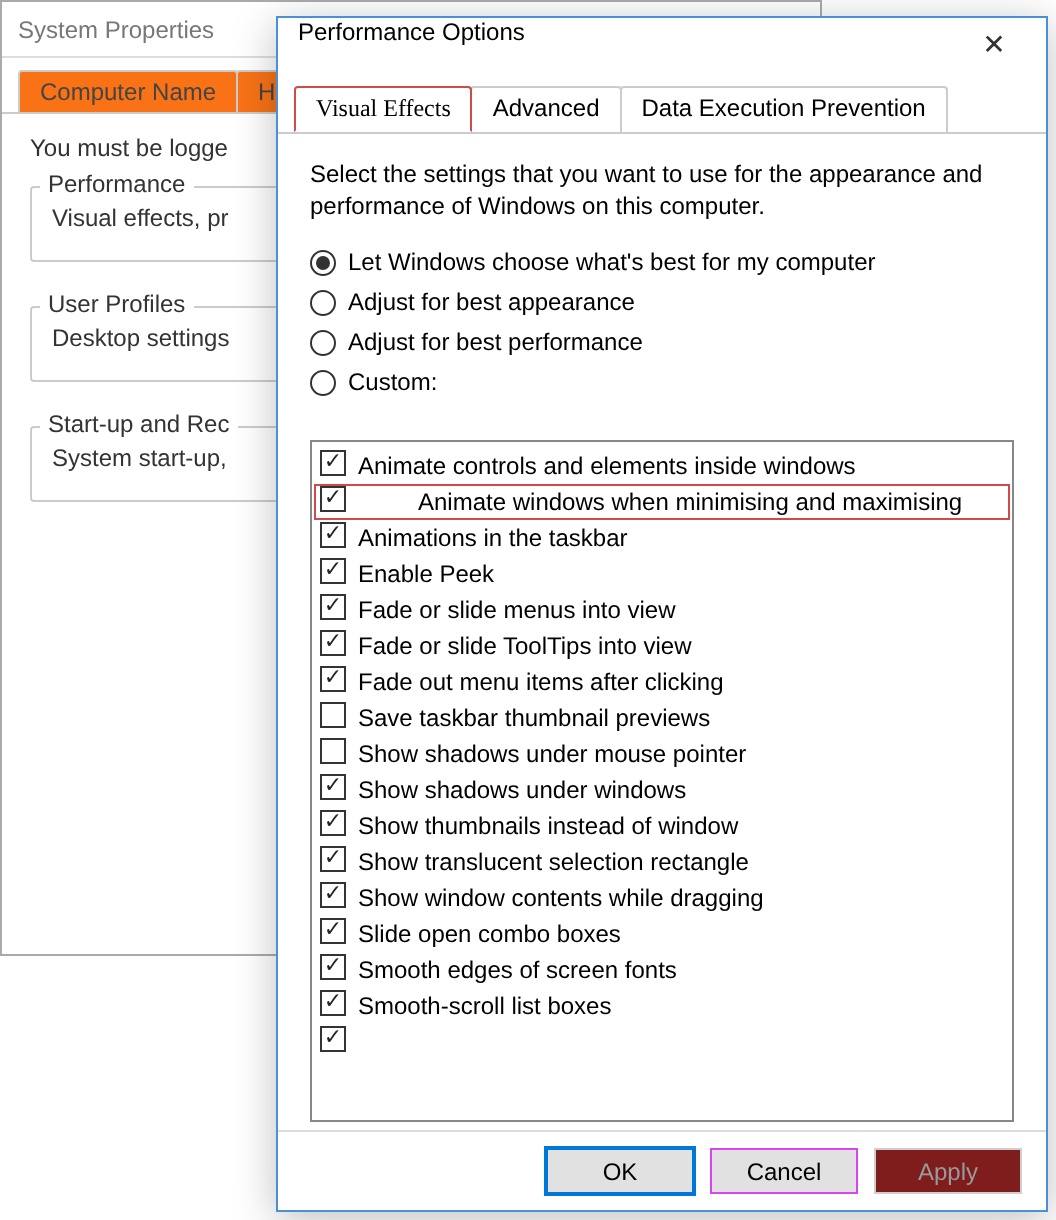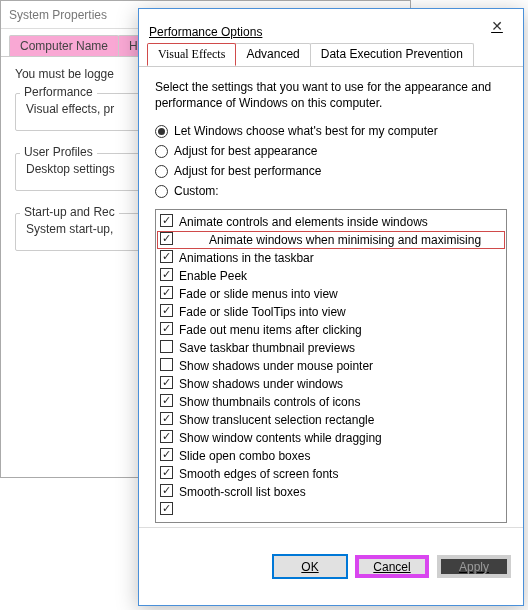--- a/index.html
+++ b/index.html
@@ -30,21 +30,21 @@
   }
   .sysprops .tabs {
     display: flex;
     padding: 6px 8px 0 8px;
     gap: 0;
     border-bottom: 1px solid #ccc;
   }
   .sysprops .tab {
     border: 1px solid #ccc;
     border-bottom: none;
-    background: #f9a8d4;
+    background: #f97316;
     padding: 3px 10px;
     font-size: 12px;
     color: #444;
     margin-right: -1px;
     border-radius: 2px 2px 0 0;
   }
   .sysprops .body {
     padding: 10px 14px;
     color: #333;
     font-size: 12px;
@@ -72,24 +72,23 @@
     top: 8px; left: 138px;
     width: 386px; height: 598px;
     border: 1px solid #4a90d9;
     background: #fff;
     box-shadow: 0 4px 20px rgba(0,0,0,0.25);
     display: flex;
     flex-direction: column;
   }
   .perf .titlebar {
     height: 30px;
-    display: flex; align-items: flex-end;
+    display: flex; align-items: flex-start;
     padding: 0 6px 0 10px;
     font-size: 12px;
-    text-decoration: underline;
   }
   .perf .titlebar .title { flex: 1; }
   .perf .closebtn {
     width: 40px; height: 26px;
     display: flex; align-items: center; justify-content: center;
     font-size: 14px;
     color: #333;
   }
   .perf .tabs {
     display: flex;
@@ -117,21 +116,21 @@
     flex: 1;
     overflow: hidden;
     display: flex;
     flex-direction: column;
   }
   .perf .intro {
     font-size: 12px;
     margin-bottom: 10px;
     line-height: 1.35;
   }
-  .perf .radios { margin-bottom: 8px; }
+  .perf .radios { margin-bottom: 19px; }
   .perf .radio-row {
     display: flex; align-items: center;
     padding: 3px 0;
     gap: 6px;
   }
   .perf .radio {
     width: 13px; height: 13px;
     border: 1px solid #333;
     border-radius: 50%;
     display: inline-flex;
@@ -177,41 +176,40 @@
   .perf .opt-row.hl {
     border: 1px solid #d04a4a;
     padding: 0 2px;
     margin: 0 -3px;
     gap: 36px;
   }
   .perf .buttons {
     display: flex;
     justify-content: flex-end;
     gap: 8px;
-    padding: 27px 12px;
+    padding: 8px 12px;
     border-top: 1px solid #ddd;
-    text-decoration: underline;
   }
   .perf .btn {
     min-width: 74px;
     height: 23px;
-    border: 4px solid #d946ef;
+    border: 1px solid #d946ef;
     background: #e1e1e1;
     font-size: 12px;
     display: flex; align-items: center; justify-content: center;
     padding: 0 12px;
   }
   .perf .btn.default {
     border: 1px solid #0078d7;
     outline: 1px solid #0078d7;
   }
   .perf .btn.disabled {
     color: #9a9a9a;
     border-color: #cfcfcf;
-    background: #404040;
+    background: #7f1d1d;
   }
 </style>
 </head>
 <body>
 
 <div class="sysprops">
   <div class="titlebar">
     <span>System Properties</span>
   </div>
   <div class="tabs">
@@ -305,21 +303,21 @@
         <div class="opt-row">
           <span class="cb"></span>
           <span class="label">Show shadows under mouse pointer</span>
         </div>
         <div class="opt-row">
           <span class="cb checked"></span>
           <span class="label">Show shadows under windows</span>
         </div>
         <div class="opt-row">
           <span class="cb checked"></span>
-          <span class="label">Show thumbnails controls of icons</span>
+          <span class="label">Show thumbnails instead of window</span>
         </div>
         <div class="opt-row">
           <span class="cb checked"></span>
           <span class="label">Show translucent selection rectangle</span>
         </div>
         <div class="opt-row">
           <span class="cb checked"></span>
           <span class="label">Show window contents while dragging</span>
         </div>
         <div class="opt-row">

